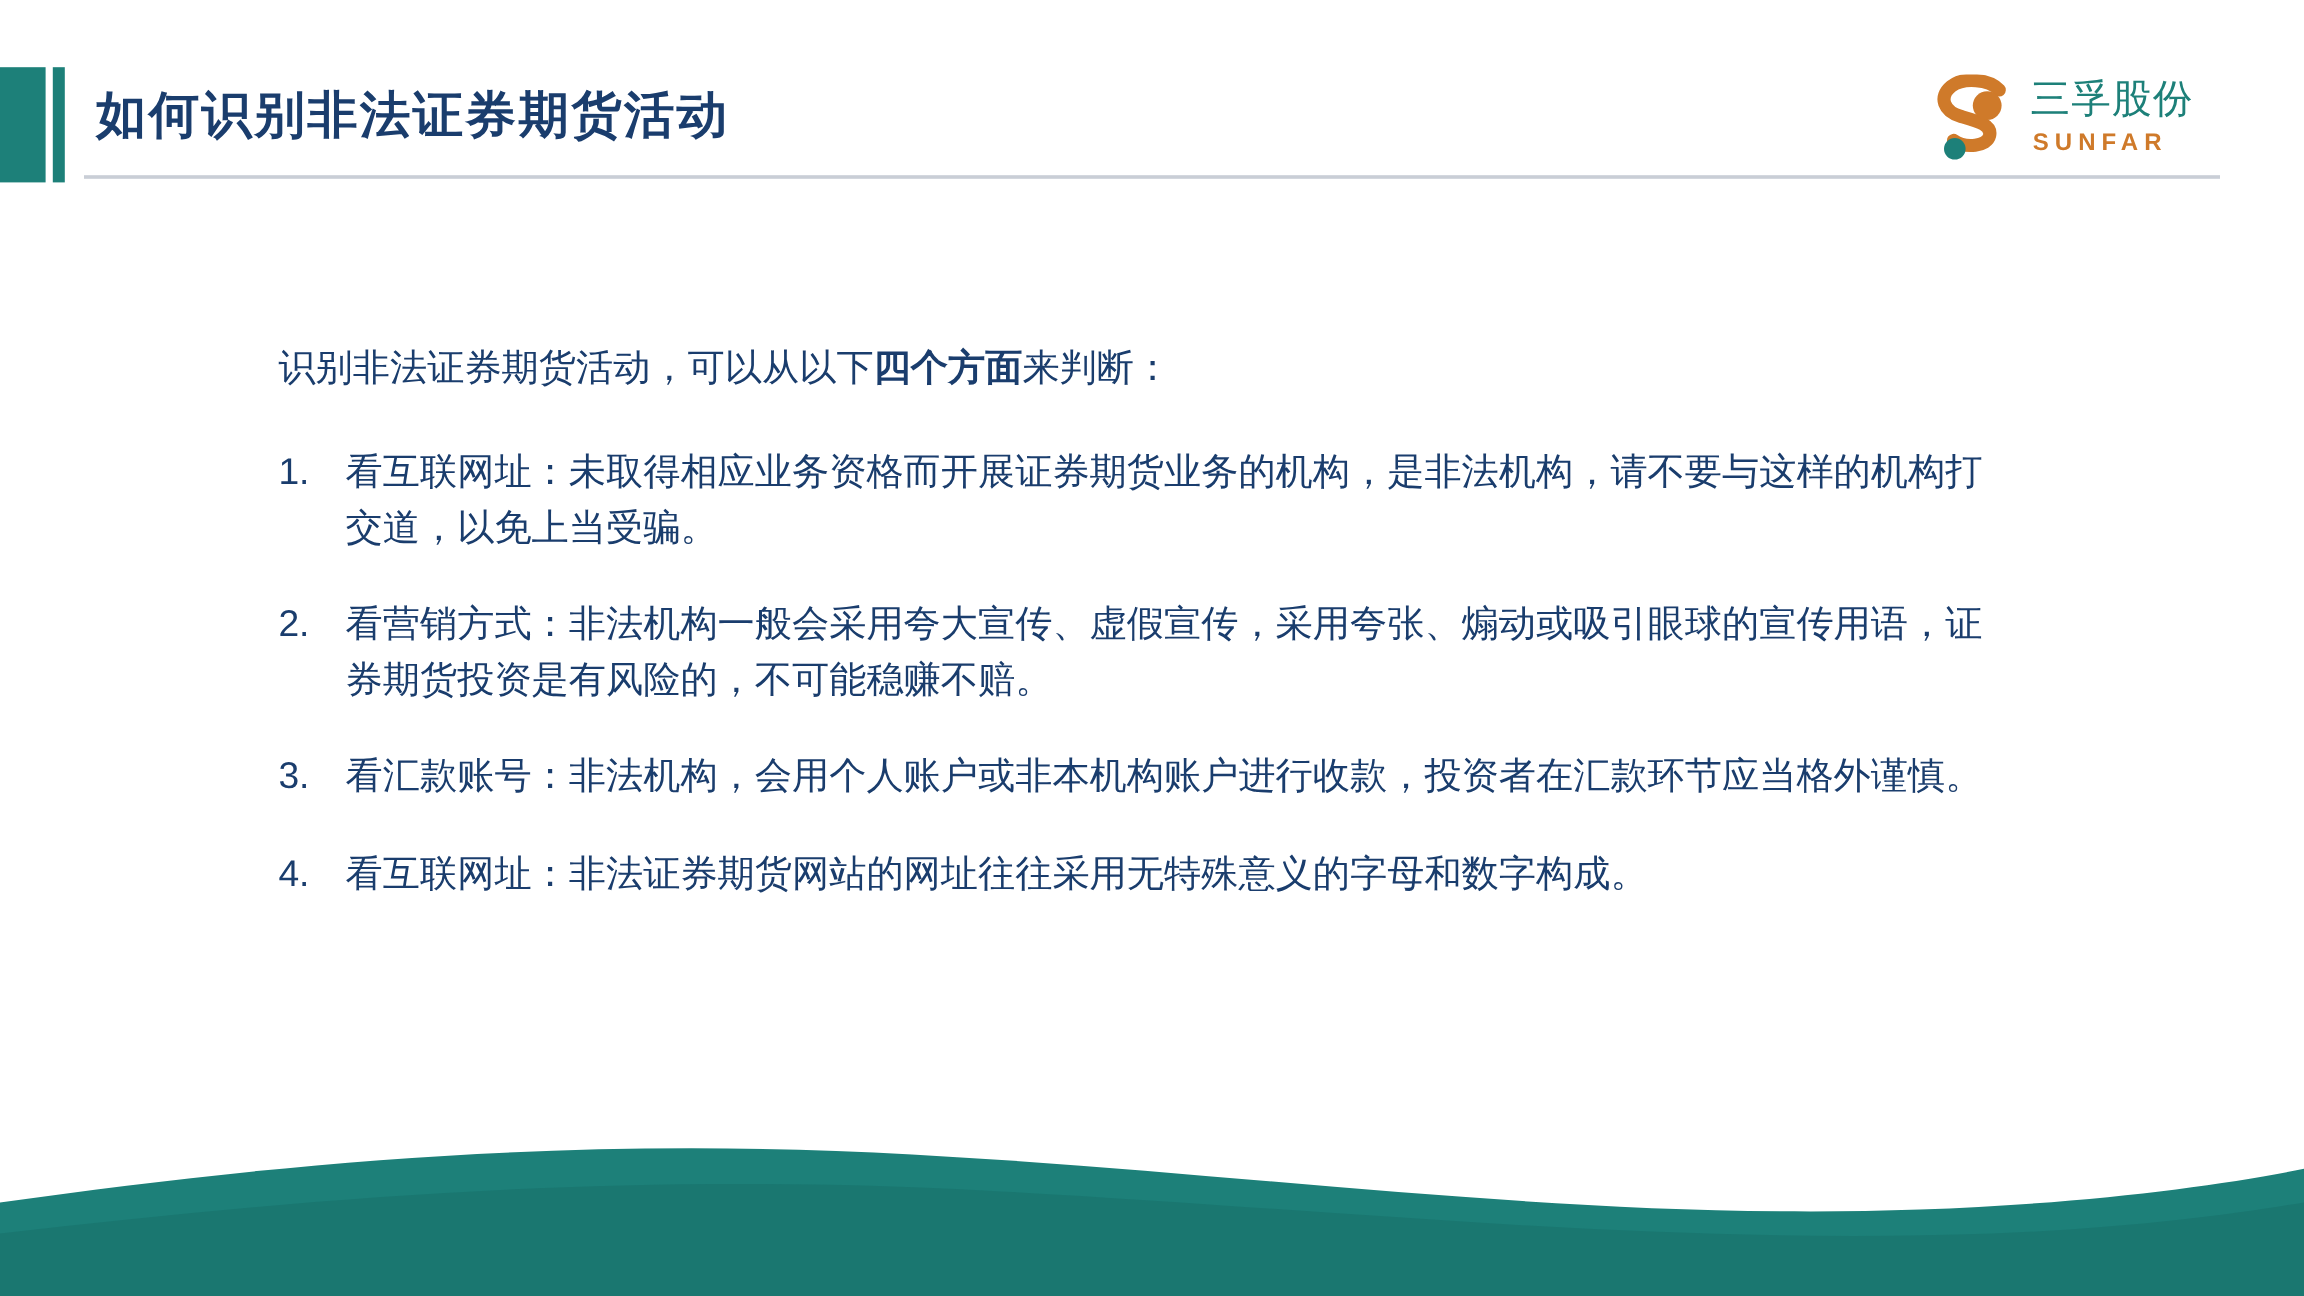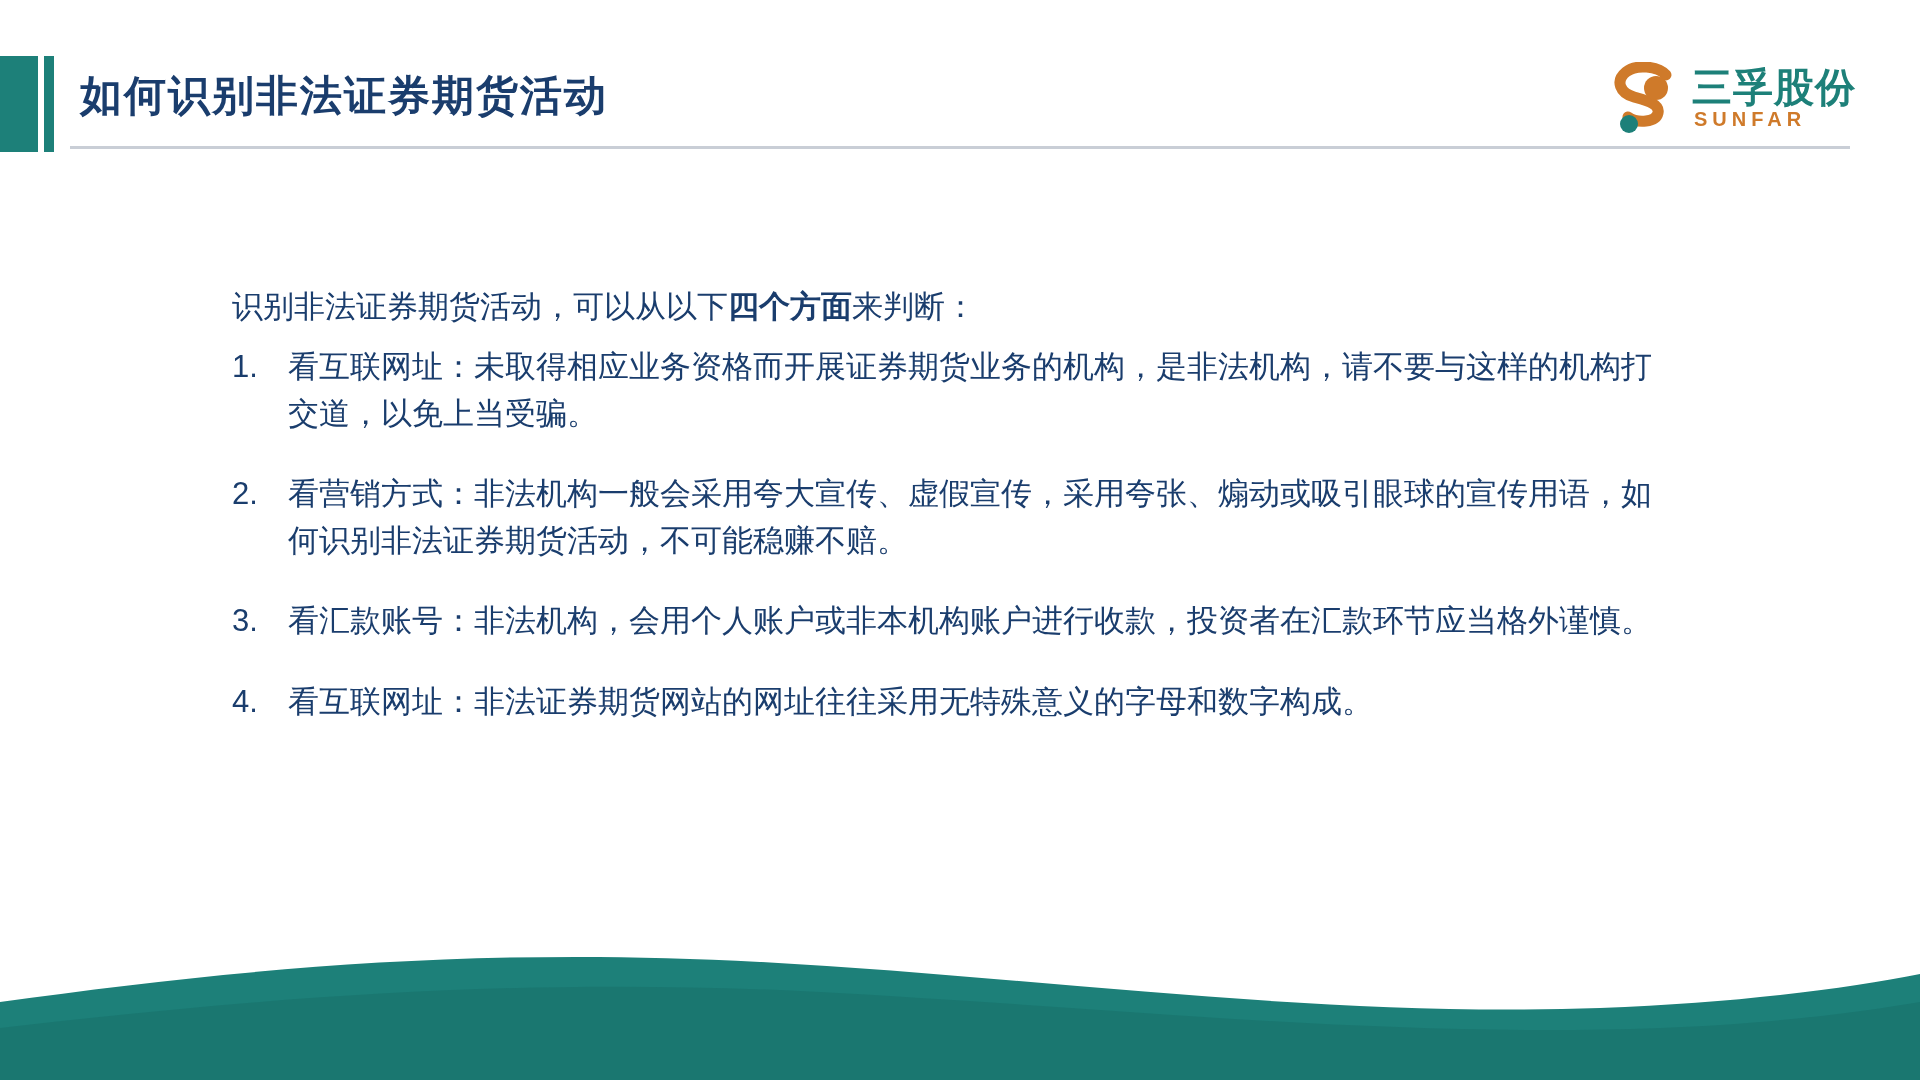--- a/index.html
+++ b/index.html
@@ -74,22 +74,22 @@
     position: absolute;
     left: 0;
     top: 2px;
     width: 78px;
     height: 74px;
   }
   .logo-cn {
     position: absolute;
     left: 84px;
     top: 0px;
-    font-size: 40px;
-    font-weight: bold;
+    font-size: 33px;
+    font-weight: normal;
     color: #1d8079;
     letter-spacing: 1px;
     white-space: nowrap;
   }
   .logo-en {
     position: absolute;
     left: 86px;
     top: 48px;
     font-size: 20px;
     font-weight: bold;
@@ -102,21 +102,21 @@
   .content {
     position: absolute;
     left: 232px;
     top: 285px;
     width: 1420px;
     color: #1a3d6d;
   }
   .lead {
     font-size: 31px;
     line-height: 1.4;
-    margin: 0 0 16px 0;
+    margin: 0 0 42px 0;
     white-space: nowrap;
   }
   .lead b {
     font-weight: bold;
   }
   .item {
     display: flex;
     align-items: flex-start;
     margin-bottom: 34px;
   }
@@ -170,21 +170,21 @@
       <span>识别非法证券期货活动，可以从以下</span><b>四个方面</b><span>来判断：</span>
     </p>
 
     <div class="item">
       <div class="item-num">1.</div>
       <div class="item-text">看互联网址：未取得相应业务资格而开展证券期货业务的机构，是非法机构，请不要与这样的机构打交道，以免上当受骗。</div>
     </div>
 
     <div class="item">
       <div class="item-num">2.</div>
-      <div class="item-text">看营销方式：非法机构一般会采用夸大宣传、虚假宣传，采用夸张、煽动或吸引眼球的宣传用语，如何识别非法证券期货活动，不可能稳赚不赔。</div>
+      <div class="item-text">看营销方式：非法机构一般会采用夸大宣传、虚假宣传，采用夸张、煽动或吸引眼球的宣传用语，证券期货投资是有风险的，不可能稳赚不赔。</div>
     </div>
 
     <div class="item">
       <div class="item-num">3.</div>
       <div class="item-text">看汇款账号：非法机构，会用个人账户或非本机构账户进行收款，投资者在汇款环节应当格外谨慎。</div>
     </div>
 
     <div class="item">
       <div class="item-num">4.</div>
       <div class="item-text">看互联网址：非法证券期货网站的网址往往采用无特殊意义的字母和数字构成。</div>

